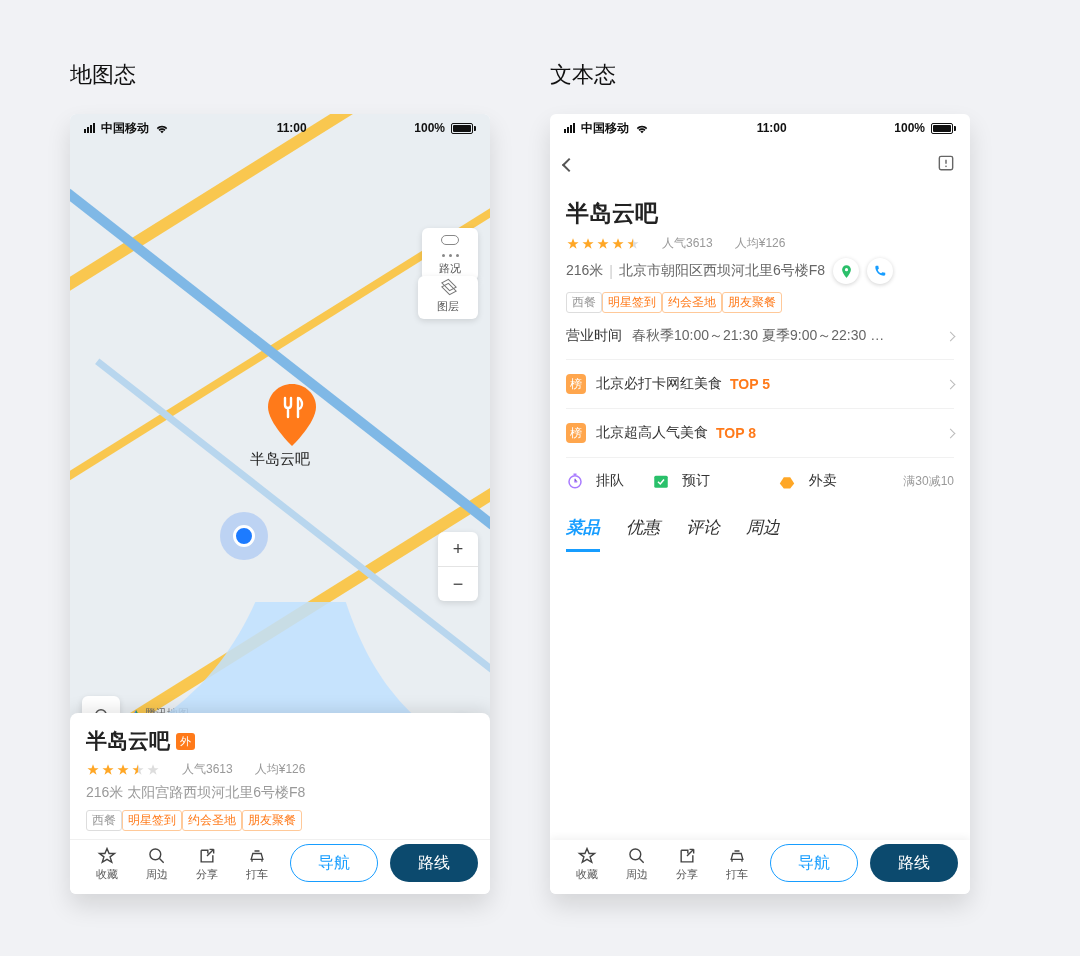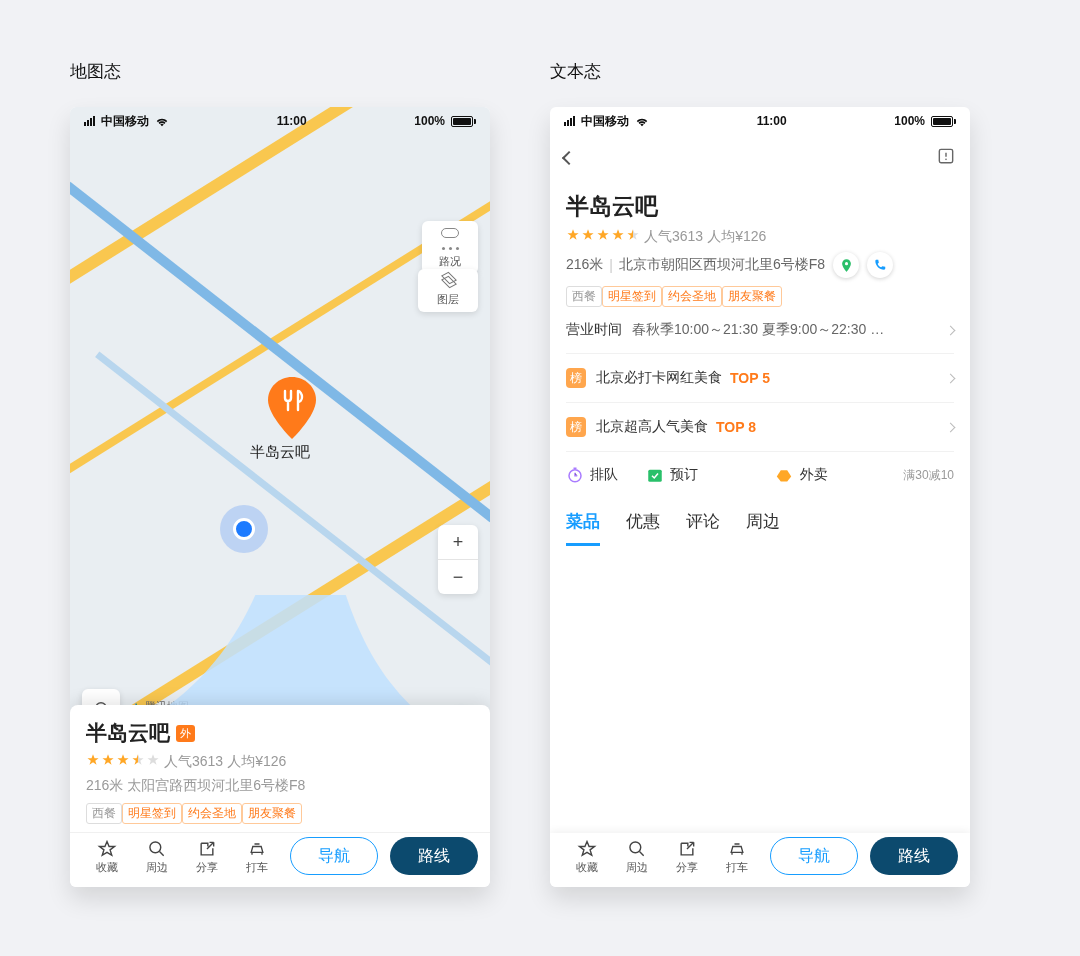--- a/index.html
+++ b/index.html
@@ -1,19 +1,19 @@
 <!DOCTYPE html>
 <html><head>
 <meta charset="utf-8">
 <style>
   * { box-sizing: border-box; margin: 0; padding: 0; }
   body { background: #f1f2f5; font-family: -apple-system, "PingFang SC", "Helvetica Neue", Arial, sans-serif; width: 1080px; height: 956px; overflow: hidden; }
   .stage { display: flex; gap: 60px; padding: 60px 70px; }
   .col { width: 420px; }
-  .col-label { font-size: 17px; color: #111; margin-bottom: 24px; font-weight: 400; }
+  .col-label { font-size: 22px; color: #111; margin-bottom: 24px; font-weight: 400; }
   .phone { width: 420px; height: 780px; background: #fff; border-radius: 6px; box-shadow: 0 12px 24px rgba(0,0,0,.12); overflow: hidden; position: relative; }
 
   
   .statusbar { height: 28px; display: flex; align-items: center; justify-content: space-between; padding: 0 14px; font-size: 12px; font-weight: 600; color:#111; position: relative; z-index: 5; }
   .status-left { display:flex; align-items:center; gap:6px; }
   .status-signal { display:flex; gap:1px; align-items:flex-end; }
   .status-signal span { width:2px; background:#111; display:block; }
   .status-signal span:nth-child(1){height:4px}
   .status-signal span:nth-child(2){height:6px}
   .status-signal span:nth-child(3){height:8px}
@@ -60,21 +60,21 @@
   .me-dot{position:absolute;left:150px;top:398px;width:48px;height:48px;border-radius:50%;background:rgba(59,130,246,.25);display:flex;align-items:center;justify-content:center;}
   .me-dot::after{content:"";width:16px;height:16px;border-radius:50%;background:#1d7bff;border:3px solid #fff;}
   .tencent-logo{position:absolute;left:60px;top:592px;font-size:11px;color:#6d6d6d;display:flex;align-items:center;gap:3px;}
 
   .funnel{position:absolute;left:0;right:0;top:488px;height:180px;pointer-events:none;}
 
   .card{position:absolute;left:0;right:0;bottom:0;background:#fff;border-top-left-radius:8px;border-top-right-radius:8px;box-shadow:0 -4px 16px rgba(0,0,0,.1);}
   .card-body{padding:14px 16px 8px;}
   .place-name{font-size:21px;font-weight:600;color:#222;display:flex;align-items:center;gap:6px;}
   .ext-badge{background:#ff7a1a;color:#fff;font-size:11px;font-weight:500;border-radius:3px;padding:1px 4px;}
-  .rating-row{display:flex;align-items:flex-start;gap:4px;margin-top:6px;font-size:14px;color:#999;}
+  .rating-row{display:flex;align-items:center;gap:22px;margin-top:6px;font-size:12px;color:#999;}
   .stars{display:flex;gap:1px;}
   .star{width:14px;height:14px;}
   .addr{margin-top:6px;font-size:14px;color:#999;}
   .tags{margin-top:8px;display:flex;}
   .tag-plain{font-size:12px;color:#999;border:1px solid #ddd;border-radius:3px;padding:1px 5px;}
   .tag-orange{font-size:12px;color:#ff7a1a;border:1px solid #ffc999;border-radius:3px;padding:1px 5px;}
 
   .action-bar{display:flex;align-items:center;padding:4px 12px 12px;border-top:1px solid #f0f0f0;gap:0;}
   .action-bar.noborder{border-top:none;}
   .mini-btn{display:flex;flex-direction:column;align-items:center;font-size:11px;color:#555;width:50px;}
@@ -93,23 +93,23 @@
   .hero{margin-top:12px;position:relative;border-radius:8px;overflow:hidden;height:200px;}
   .hero .food{position:absolute;inset:0;background:radial-gradient(circle at 55% 45%, #d9ead3 30%, #b9cfac 31% 46%, #efe9dc 47% 62%, #8b6a45 63% 80%, #6d4a2c 81%);}
   .salad-bowl{position:absolute;left:90px;top:10px;width:260px;height:260px;border-radius:50%;background:#efe9dc;border:20px solid #c7bfa8;}
   .salad-inner{position:absolute;left:118px;top:36px;width:206px;height:206px;border-radius:50%;background:radial-gradient(circle,#8dbb4a 20%,#5d8e34 50%,#4b7028 70%,#b38a4a 80%);}
   .photo-count{position:absolute;left:10px;bottom:8px;background:rgba(0,0,0,.55);color:#fff;font-size:12px;border-radius:4px;padding:3px 8px;display:flex;align-items:center;gap:5px;}
   .row{display:flex;align-items:center;padding:14px 0;border-bottom:1px solid #f1f1f1;font-size:14px;color:#333;}
   .row .go{margin-left:auto;color:#bbb;}
   .rank-badge{background:#ffa64d;color:#fff;width:20px;height:20px;border-radius:4px;display:flex;align-items:center;justify-content:center;font-size:12px;margin-right:10px;}
   .top-n{color:#ff7a1a;font-weight:600;margin-left:8px;}
   .svc-row{display:flex;padding:14px 0;gap:28px;font-size:14px;color:#333;}
-  .svc{display:flex;align-items:center;gap:6px;}
+  .svc{display:flex;align-items:flex-end;gap:12px;}
   .svc.promo{color:#999;font-size:12px;margin-left:auto;}
-  .tabs{display:flex;gap:26px;padding-top:12px;}
+  .tabs{display:flex;gap:26px;padding-top:12px;font-style:italic;}
   .tab{font-size:17px;color:#333;padding-bottom:10px;}
   .tab.active{color:#179dff;border-bottom:3px solid #179dff;font-weight:600;}
 
   .chev-right{width:7px;height:7px;border-right:1.5px solid #bbb;border-top:1.5px solid #bbb;transform:rotate(45deg);}
 
 </style>
 </head>
 <body>
 
 <div class="stage">

